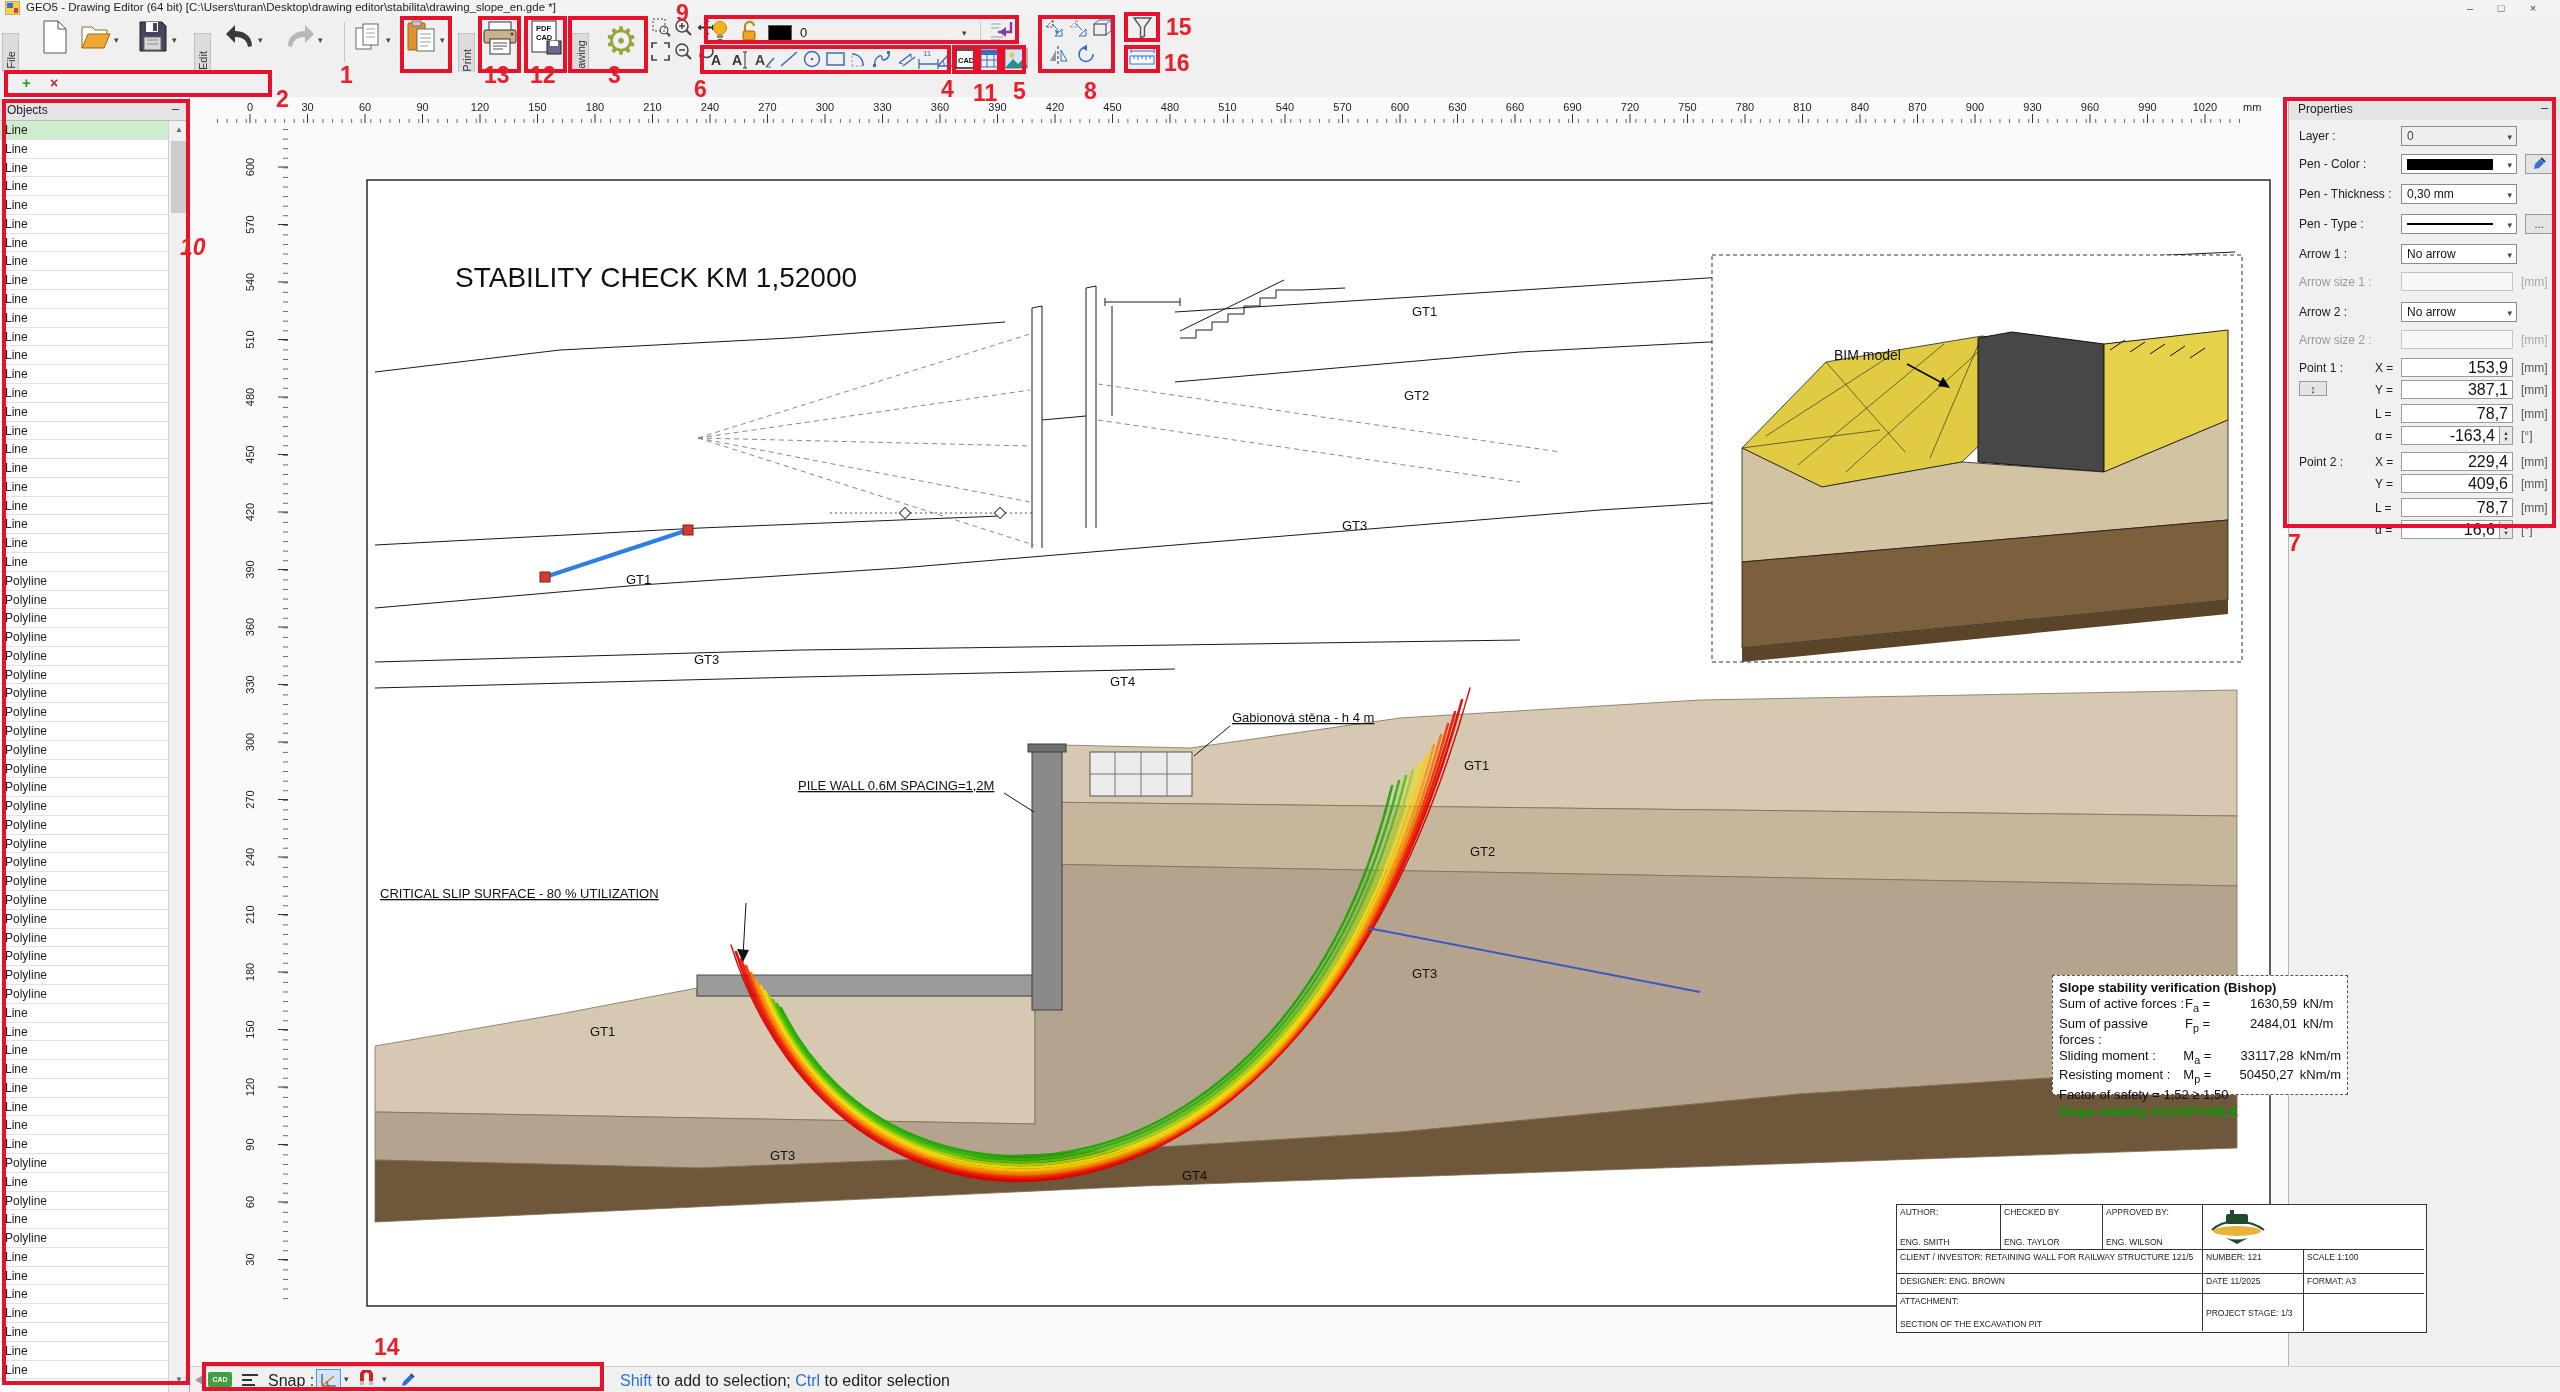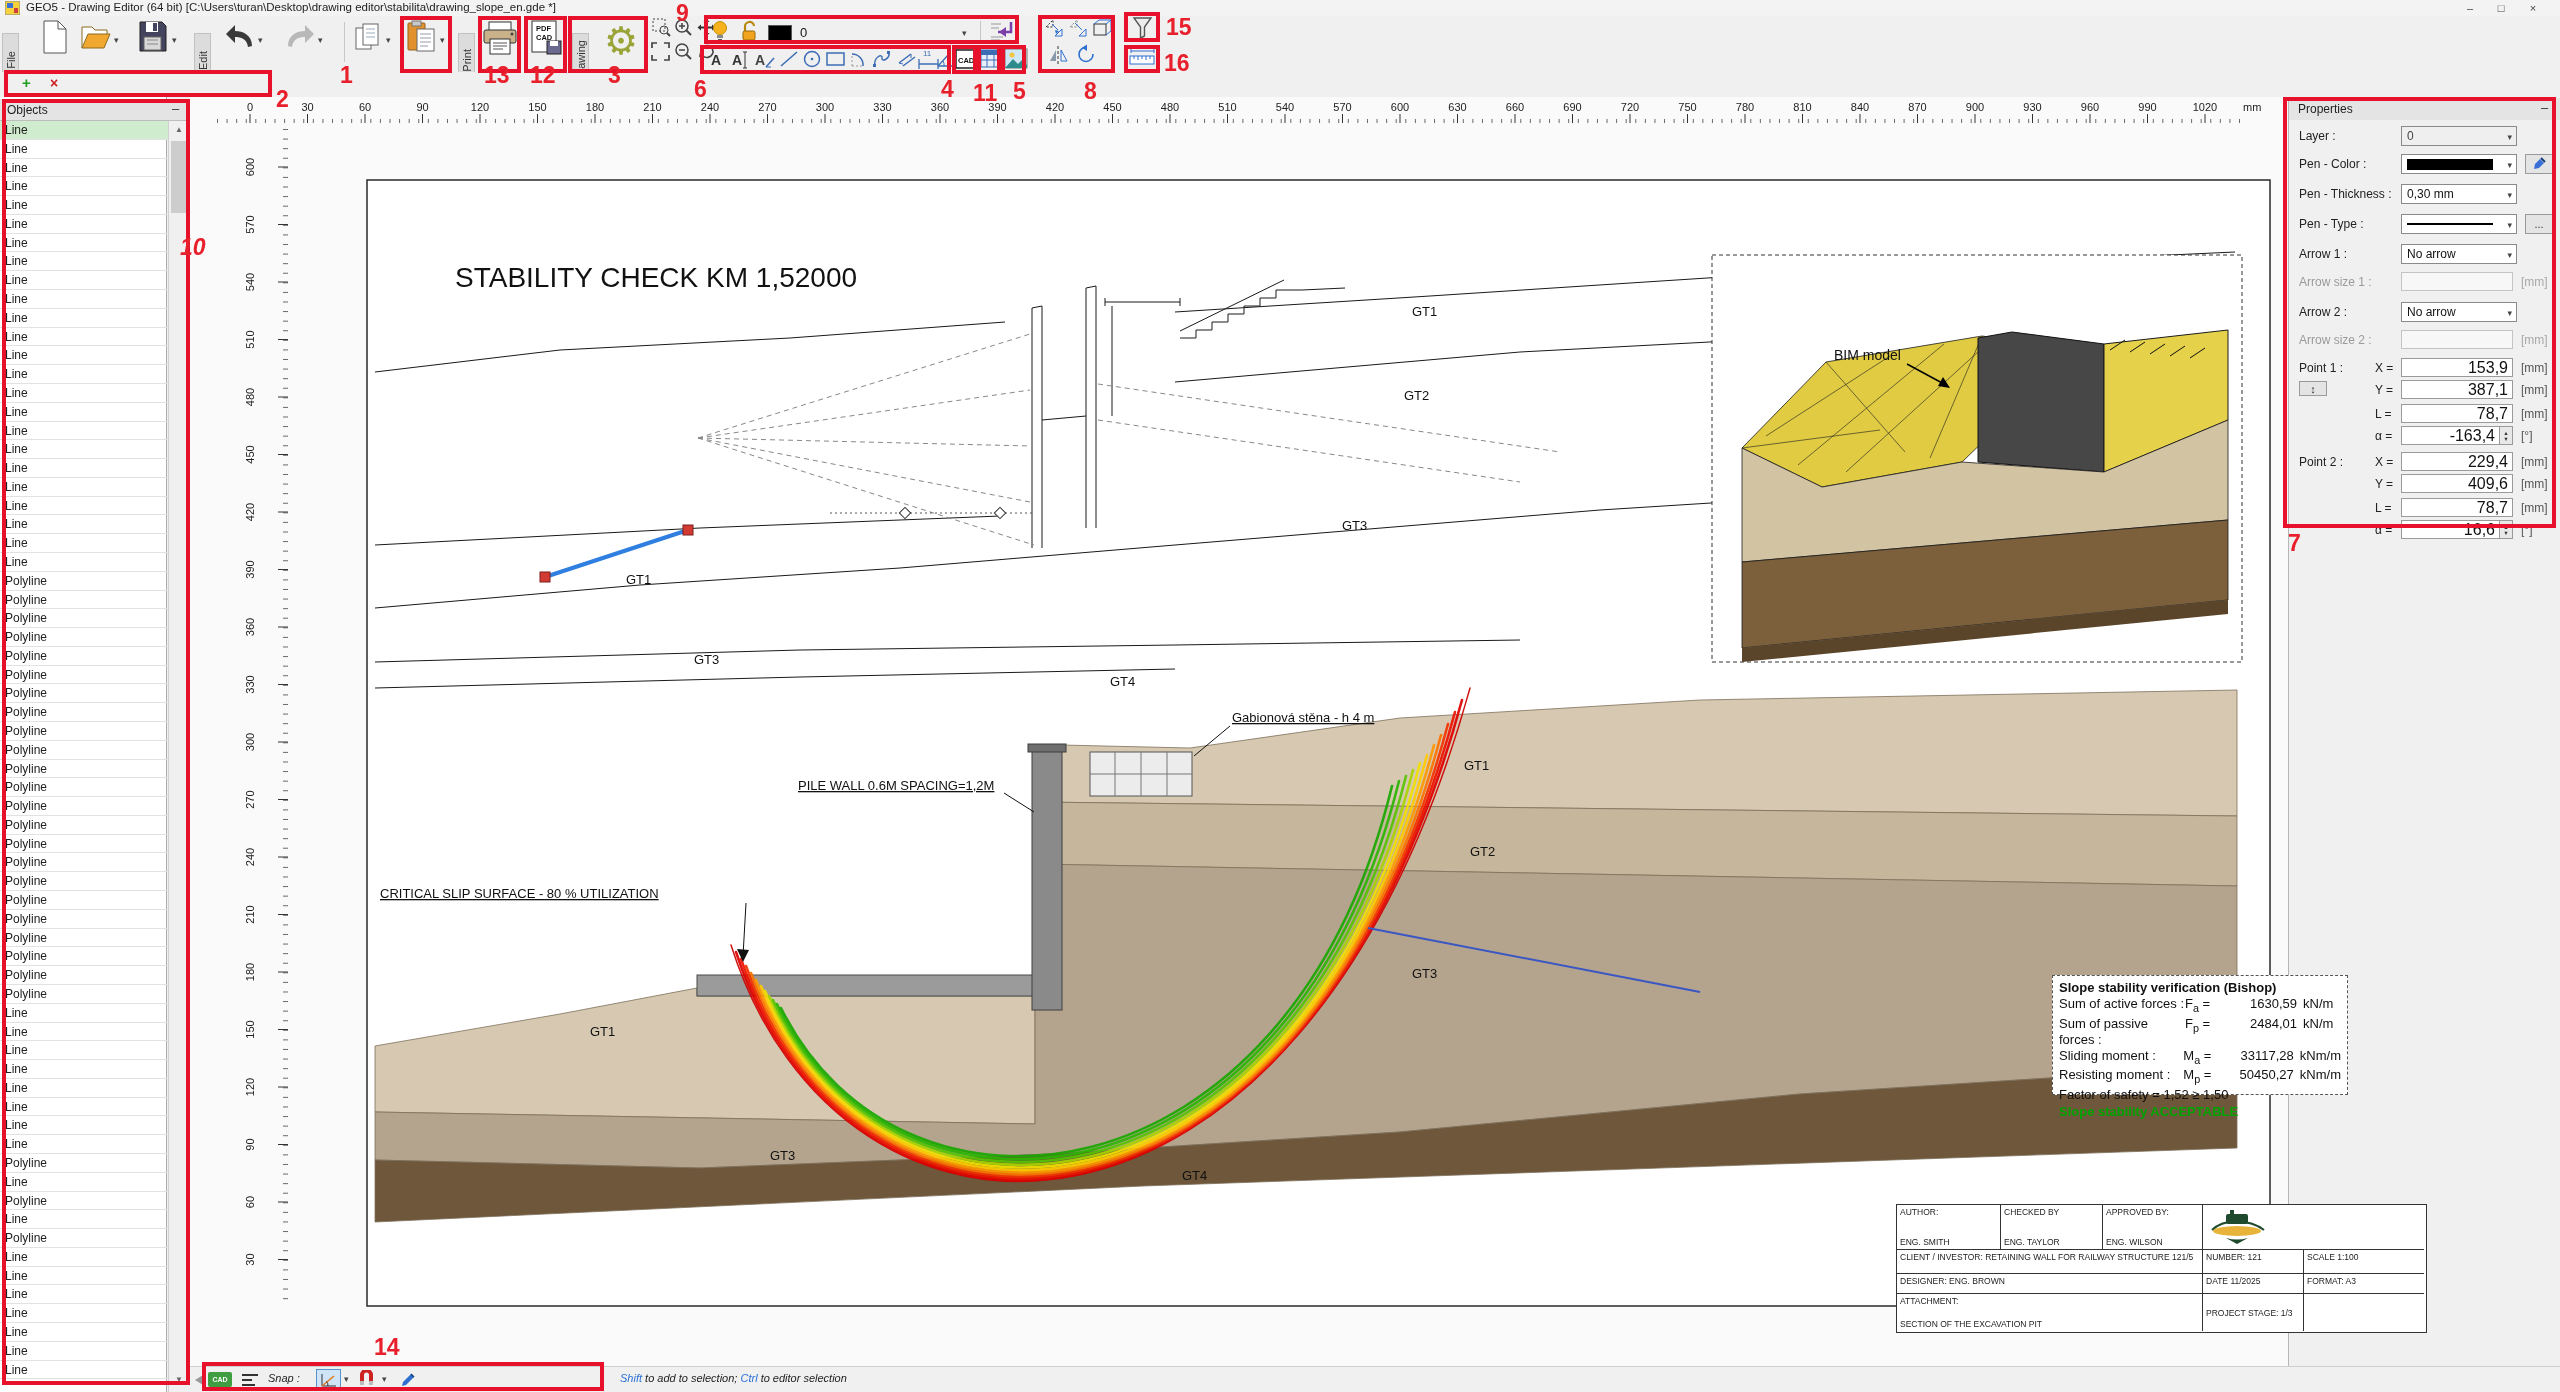--- a/index.html
+++ b/index.html
@@ -13,21 +13,21 @@
   .sep{position:absolute;width:1px;background:#c8c8c8;}
   #titlebar{position:absolute;left:0;top:0;width:2560px;height:16px;background:#f3f3f3;}
   #titlebar .t{position:absolute;left:26px;top:1px;font-size:11.5px;color:#222;white-space:nowrap;}
   .winbtn{position:absolute;top:0;width:30px;height:16px;text-align:center;font-size:11px;color:#444;line-height:16px;}
   #toolbar{position:absolute;left:0;top:16px;width:2560px;height:58px;background:#f0f0f0;border-bottom:1px solid #d6d6d6;}
   #tabrow{position:absolute;left:0;top:72px;width:2560px;height:25px;background:#f0f0f0;}
   .tab{width:45px;text-align:center;font-size:11px;color:#222;background:#ececec;border:1px solid #9a9a9a;
     border-bottom:1px solid #9a9a9a;height:21px;line-height:21px;margin-right:1px;box-sizing:border-box;}
   .tab.active{background:#fff;height:24px;line-height:23px;border-bottom:none;}
   #tabs{position:absolute;left:72px;top:1px;display:flex;align-items:flex-end;height:24px;margin-top:36px;}
-  #objpanel{position:absolute;left:0;top:97px;width:167px;height:1295px;background:#fff;border-right:1px solid #ababab;box-sizing:border-box;}
+  #objpanel{position:absolute;left:0;top:97px;width:190px;height:1295px;background:#fff;border-right:1px solid #ababab;box-sizing:border-box;}
   #objhdr{position:absolute;left:0;top:2px;width:189px;height:22px;background:#e4e4e4;border-bottom:1px solid #bdbdbd;box-sizing:border-box;}
   #objhdr .t{position:absolute;left:7px;top:4px;font-size:12px;color:#222;}
   .minbtn{position:absolute;font-size:13px;color:#333;}
   #obj-list{position:absolute;left:0;top:24px;width:168px;height:1271px;overflow:hidden;}
   .obj-row{height:18.79px;line-height:18px;border-bottom:1px solid #e2e2e2;padding-left:5px;font-size:12px;color:#222;box-sizing:border-box;}
   .obj-row.sel{background:#cfeccf;}
   #objscroll{position:absolute;left:168px;top:24px;width:21px;height:1271px;background:#f0f0f0;border-left:1px solid #d0d0d0;box-sizing:border-box;}
   .scr{position:absolute;left:2px;width:16px;text-align:center;font-size:8px;color:#666;}
   #objthumb{position:absolute;left:2px;top:20px;width:16px;height:72px;background:#cdcdcd;}
   #canvas{position:absolute;left:190px;top:97px;width:2098px;height:1269px;background:#fafafa;}
@@ -43,21 +43,21 @@
     display:flex;align-items:center;padding-left:5px;font-size:12px;color:#111;}
   .psel .cv{position:absolute;right:4px;top:5px;font-size:9px;color:#444;}
   .psel.dis{background:#efefef;color:#444;}
   .pinput{position:absolute;left:112px;width:112px;height:19px;border:1px solid #9a9a9a;background:#fff;font-size:16px;
     text-align:right;padding:0 4px;box-sizing:border-box;font-family:"Liberation Sans",sans-serif;color:#111;}
   .pinput.dis{background:#f7f7f7;border-color:#c4c4c4;}
   .pbtn{position:absolute;background:#e4e4e4;border:1px solid #9a9a9a;box-sizing:border-box;display:flex;align-items:center;justify-content:center;font-size:11px;color:#333;}
   .spin{position:absolute;left:211px;width:13px;height:19px;border:1px solid #9a9a9a;border-left:none;background:#e8e8e8;
     box-sizing:border-box;display:flex;flex-direction:column;align-items:center;justify-content:center;font-size:5.5px;color:#333;line-height:6px;}
   #statusbar{position:absolute;left:190px;top:1366px;width:2370px;height:26px;background:#f0f0f0;border-top:1px solid #cfcfcf;box-sizing:border-box;}
-  .sbtext{position:absolute;top:5px;font-size:11px;color:#222;white-space:nowrap;font-style:italic;}
+  .sbtext{position:absolute;top:5px;font-size:16px;color:#222;white-space:nowrap;}
   .blue{color:#2a6fd6;}
   .red-box{position:absolute;border:4px solid #e8112c;box-sizing:border-box;z-index:60;pointer-events:none;}
   .red-num{position:absolute;color:#e8202c;font-weight:bold;font-size:23px;z-index:61;}
   #verifbox{position:absolute;left:1862px;top:878px;width:296px;height:120px;background:#fff;border:1px dashed #555;
     box-sizing:border-box;padding:3px 6px;font-size:13px;color:#111;z-index:10;}
   .vrow{display:flex;line-height:16px;}
   .vl{width:126px;}.vs{width:48px;}.vv{width:64px;text-align:right;}.vu{margin-left:6px;}
   #verifbox .ttl{font-weight:bold;line-height:17px;}
   #verifbox .fos{line-height:16px;}
   #verifbox .ok{font-weight:bold;color:#00a300;line-height:17px;}

